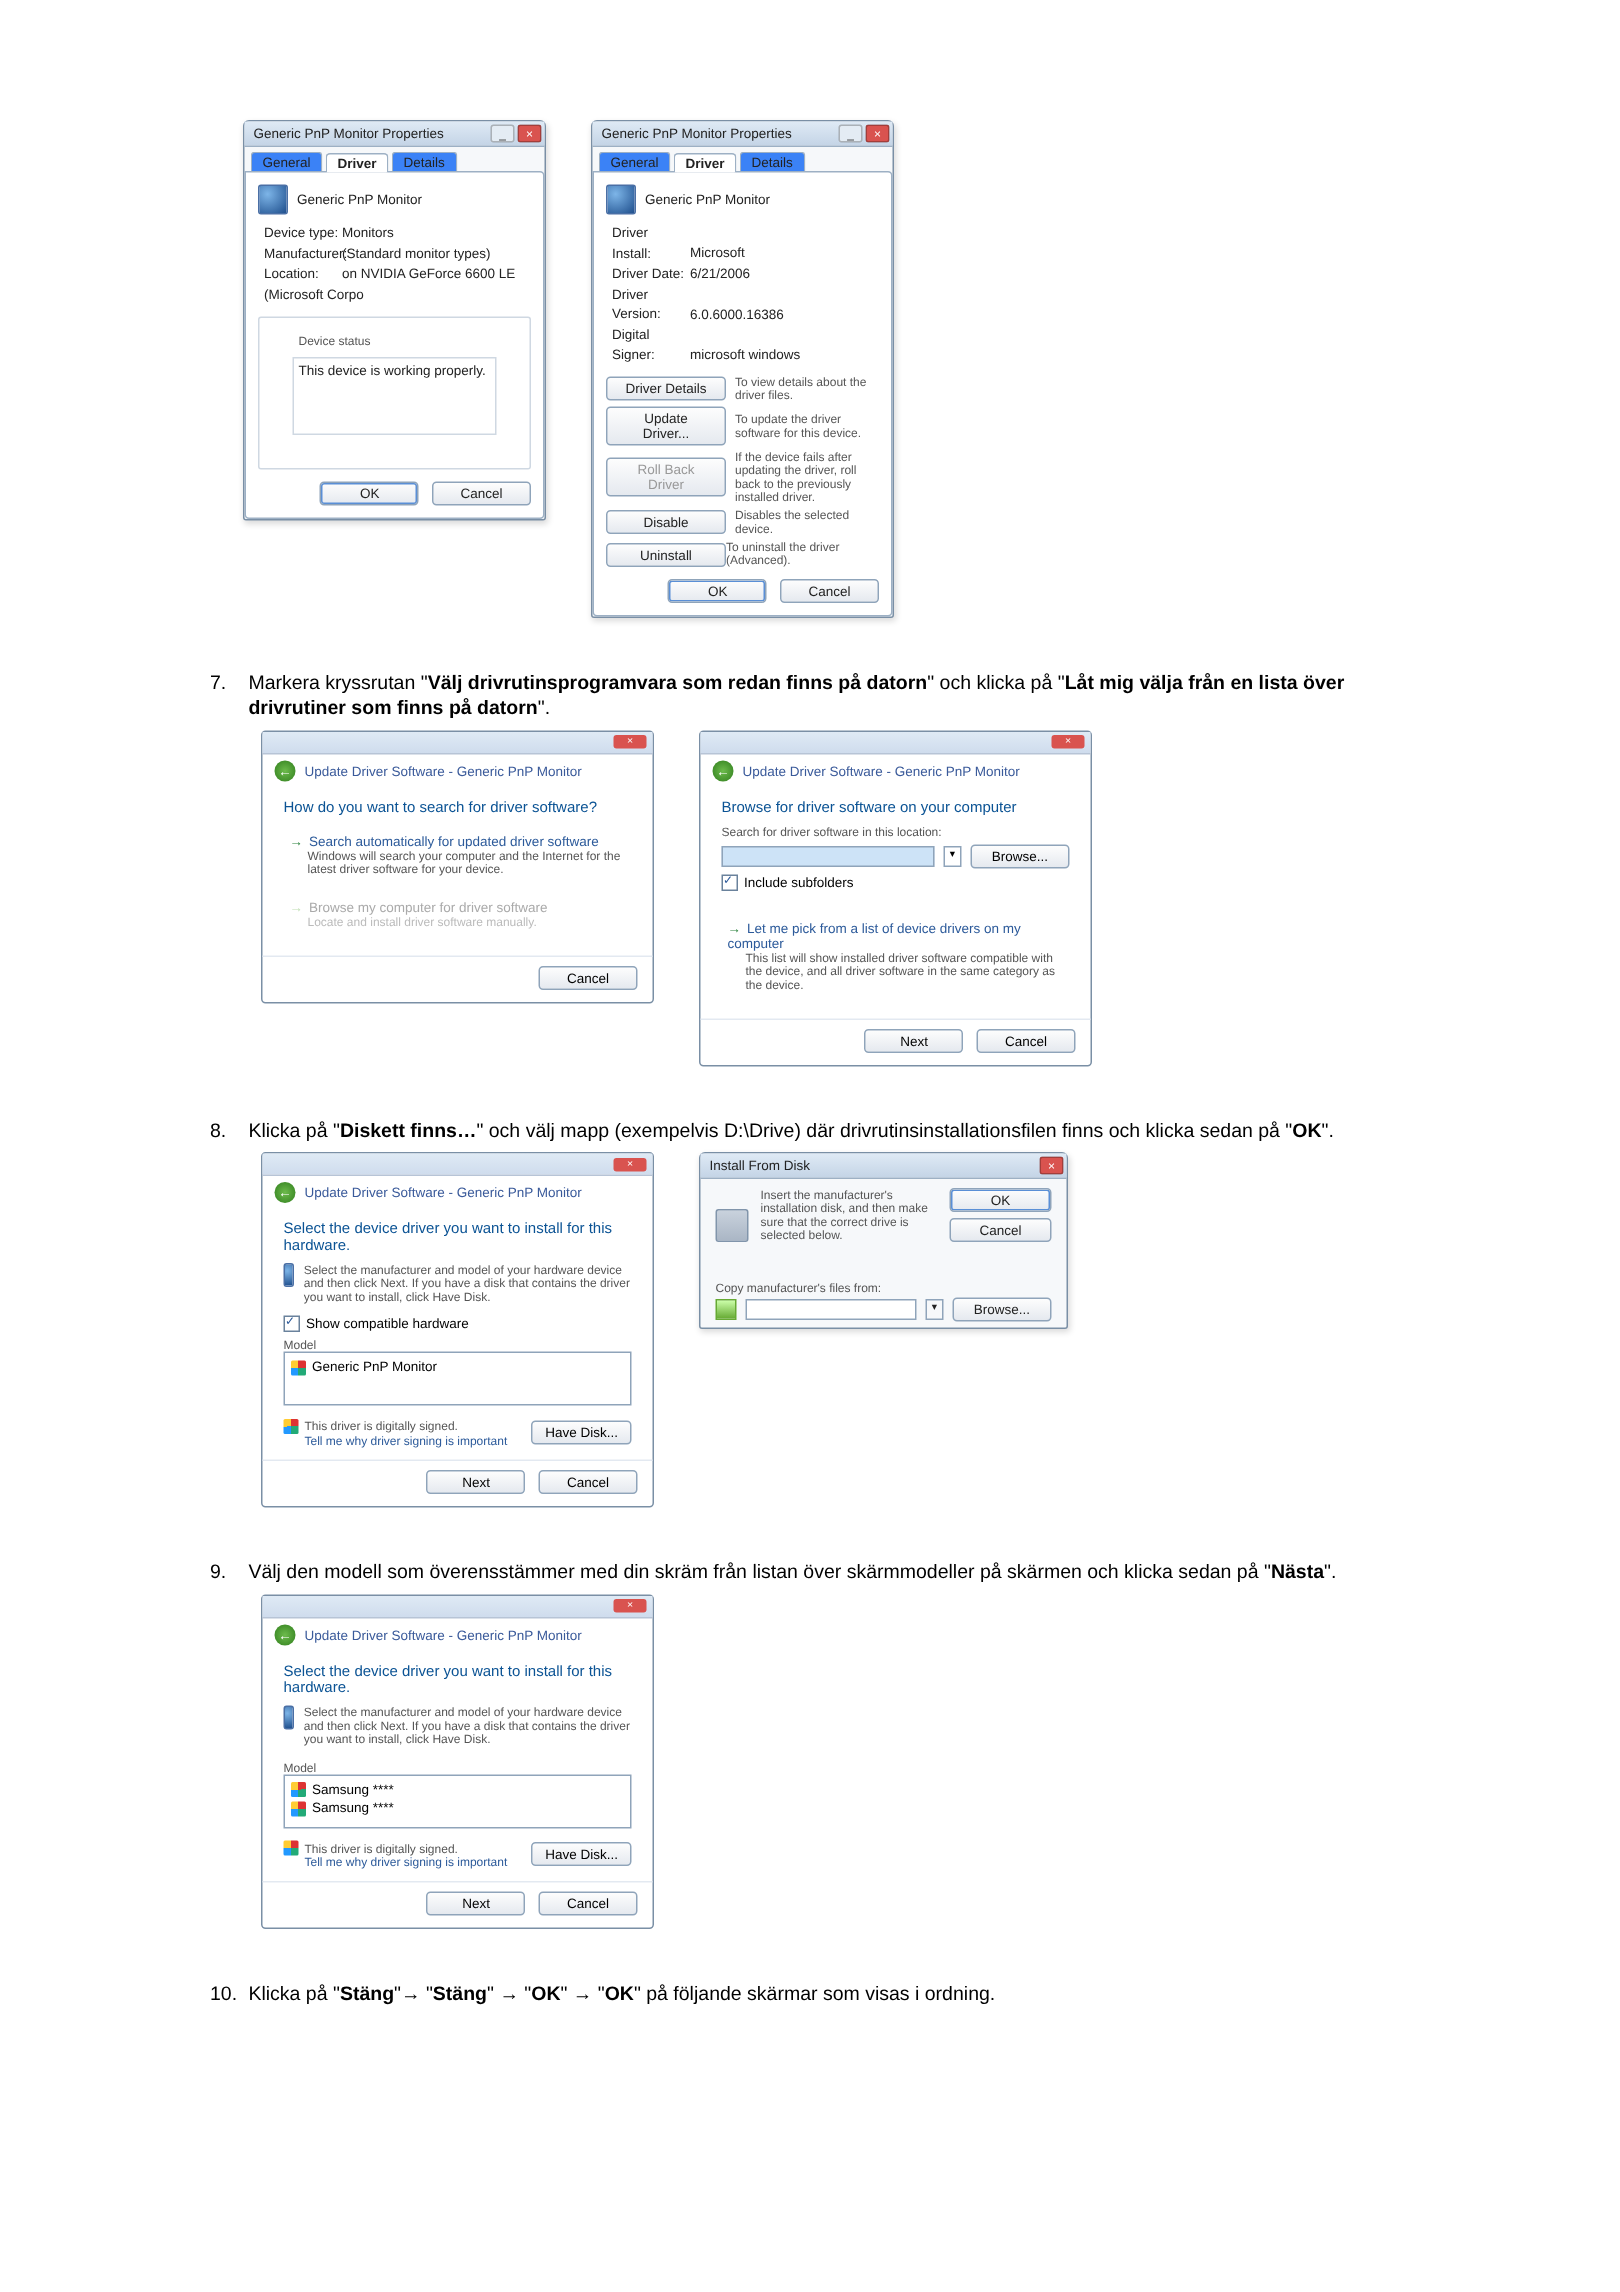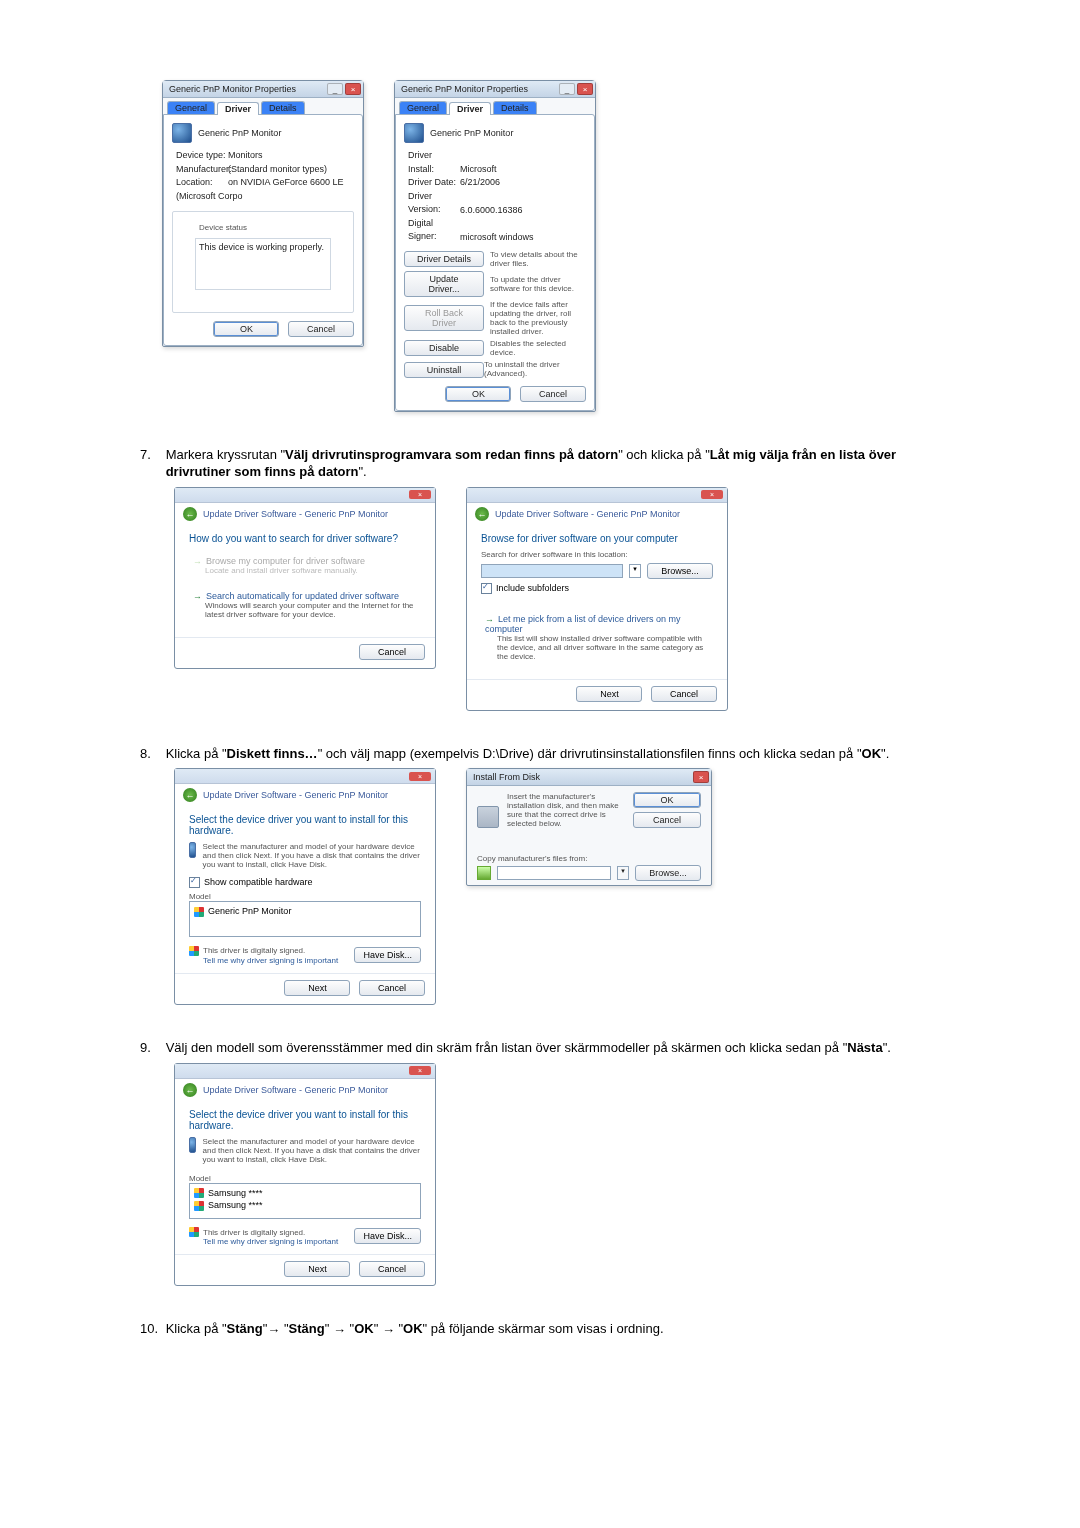--- a/index.html
+++ b/index.html
@@ -259,27 +259,27 @@
     <div class="wiz">
       <div class="topbar">
           <span class="closebox">×</span>
         </div>
       <div class="crumb">
         <span class="backarrow">←</span>
         <span>Update Driver Software - Generic PnP Monitor</span>
       </div>
       <div class="sec">
         <h4>How do you want to search for driver software?</h4>
+        <div class="optbox">
+          <span class="arrow">→</span><span class="linktext">Search automatically for updated driver software</span>
+          <div class="smalltext" style="margin-left:12px">Windows will search your computer and the Internet for the latest driver software for your device.</div>
+        </div>
         <div class="optbox dim">
           <span class="arrow" style="color:#c4e0b8">→</span><span>Browse my computer for driver software</span>
           <div class="smalltext" style="margin-left:12px;color:#bbb">Locate and install driver software manually.</div>
-        </div>
-        <div class="optbox">
-          <span class="arrow">→</span><span class="linktext">Search automatically for updated driver software</span>
-          <div class="smalltext" style="margin-left:12px">Windows will search your computer and the Internet for the latest driver software for your device.</div>
         </div>
       </div>
       <div class="footer"><span class="btn">Cancel</span></div>
     </div>
 
     <div class="wiz">
       <div class="topbar">
           <span class="closebox">×</span>
         </div>
       <div class="crumb">

